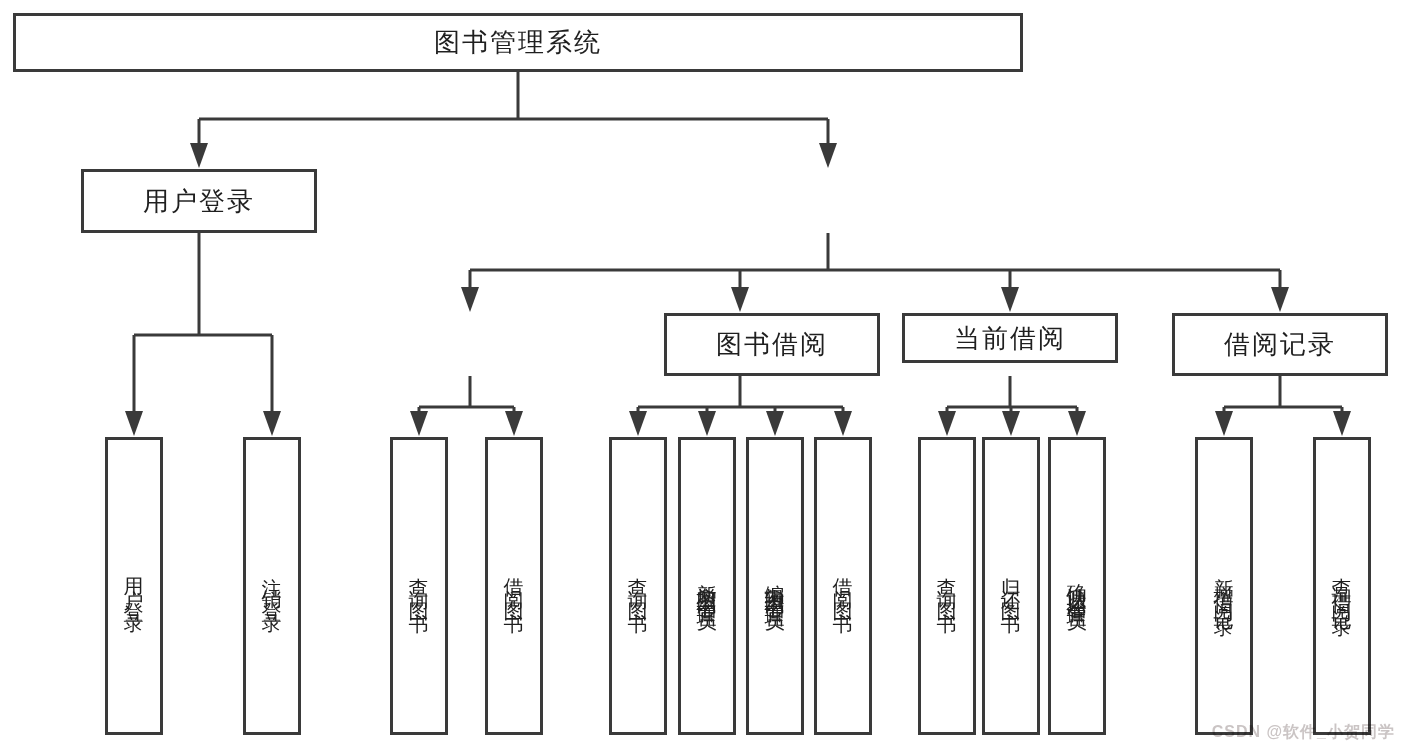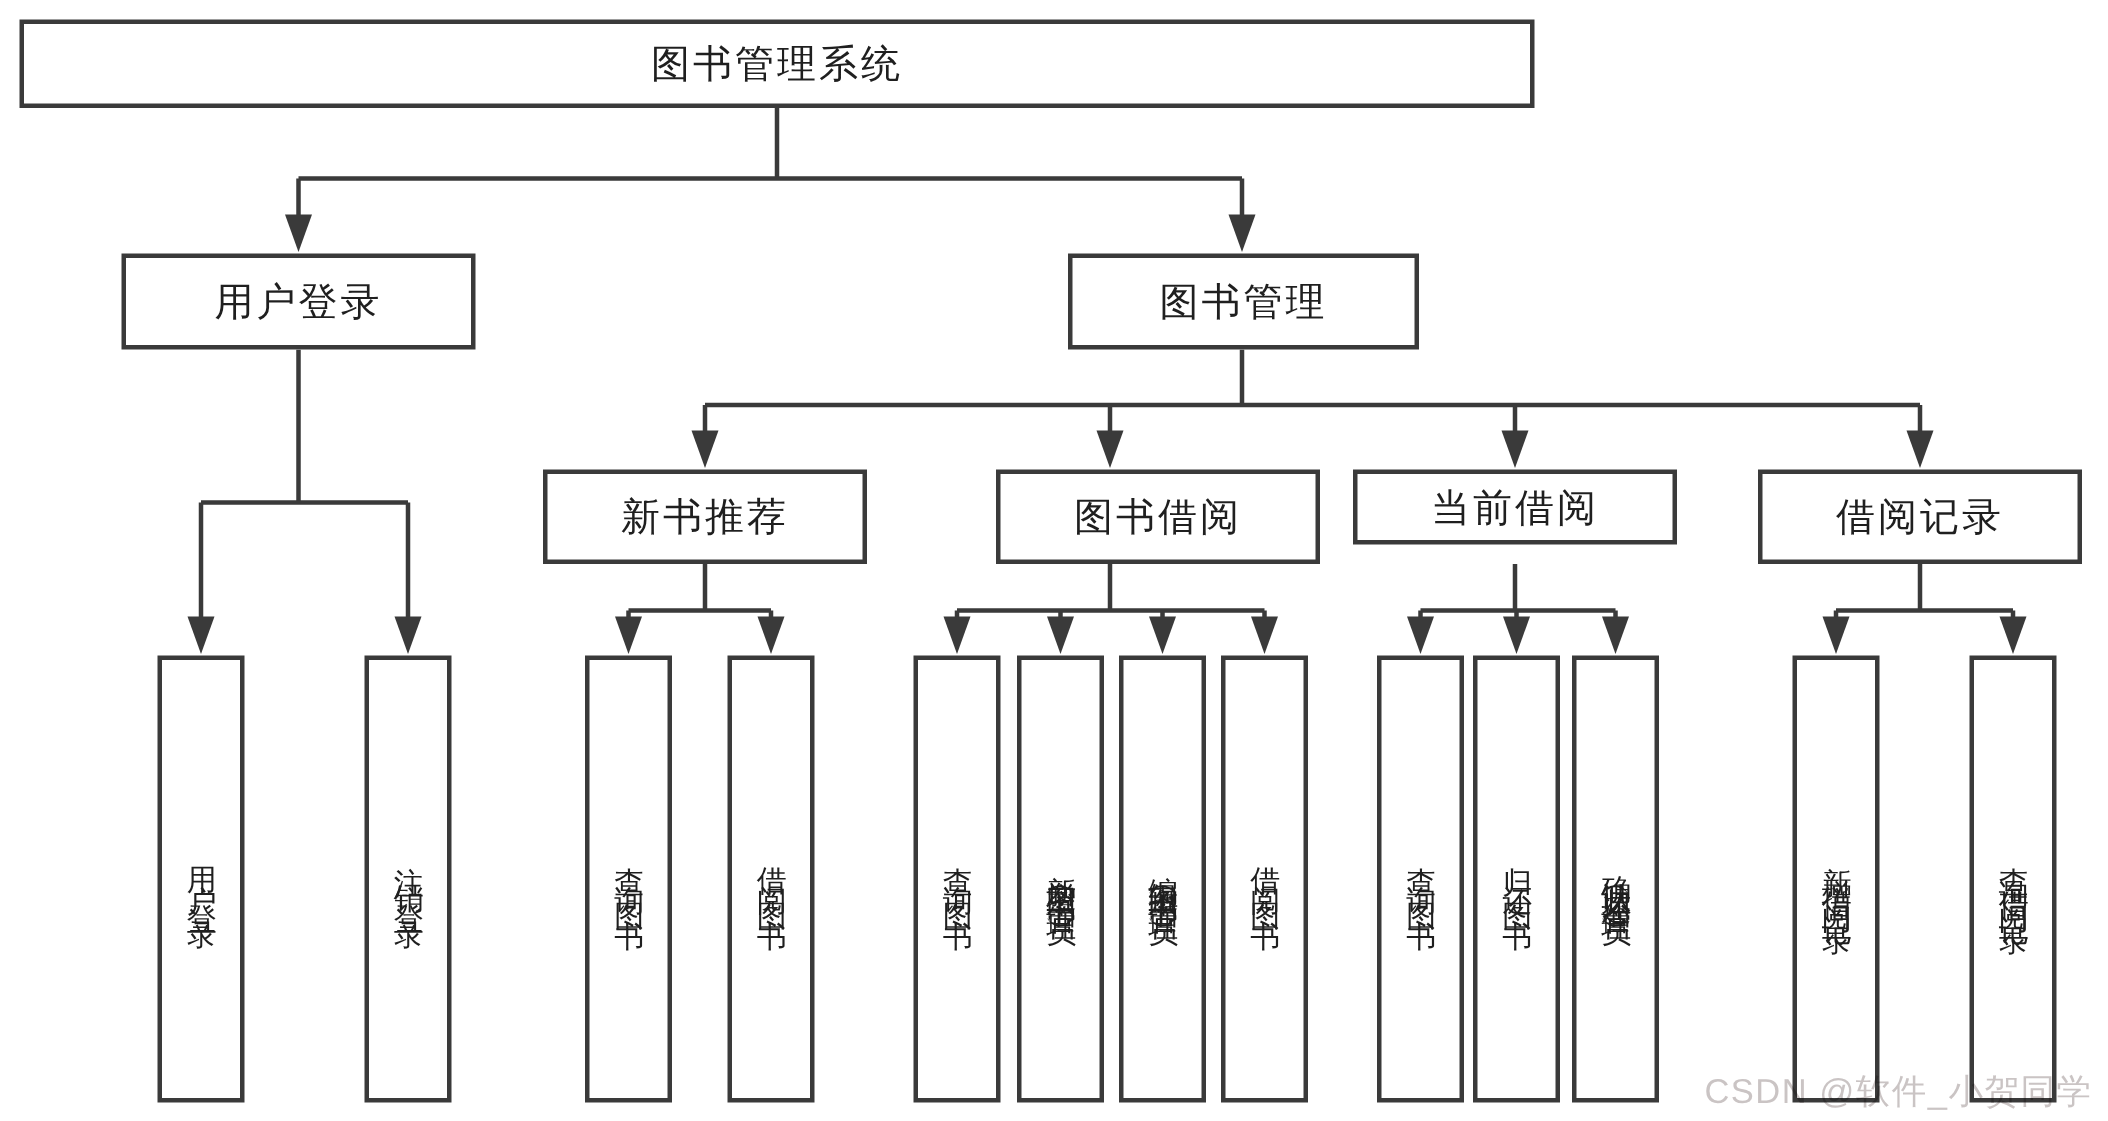--- a/index.html
+++ b/index.html
@@ -53,25 +53,26 @@
   .n-c0 { left: 609px; }  .n-c1 { left: 678px; }
   .n-c2 { left: 746px; }  .n-c3 { left: 814px; }
   .n-d0 { left: 918px; }  .n-d1 { left: 982px; }
   .n-d2 { left: 1048px; }
   .n-e0 { left: 1195px; } .n-e1 { left: 1313px; }
 
   .watermark {
     position: absolute;
     right: 10px;
     bottom: 4px;
-    font-size: 23px;
+    font-size: 16px;
     color: rgba(158, 148, 148, 0.55);
     mix-blend-mode: multiply;
     letter-spacing: 1px;
     white-space: nowrap;
+    font-weight: bold;
   }
 </style>
 </head>
 <body>
 
 <div class="canvas">
 
   <svg class="connectors" viewBox="0 0 1405 747" xmlns="http://www.w3.org/2000/svg">
     <g stroke="#3a3a3a" stroke-width="3" fill="none">
       <path d="M518 72V119 M199 119H828 M199 119V146 M828 119V146
@@ -105,27 +106,21 @@
     </g>
   </svg>
 
   <div class="box h n-root">
     <span>图书管理系统</span>
   </div>
 
   <div class="box h n-l2a">
     <span>用户登录</span>
   </div>
-  <div class="box h n-l2b">
-    <span>图书管理</span>
-  </div>
 
-  <div class="box h n-l3a">
-    <span>新书推荐</span>
-  </div>
   <div class="box h n-l3b">
     <span>图书借阅</span>
   </div>
   <div class="box h n-l3c">
     <span>当前借阅</span>
   </div>
   <div class="box h n-l3d">
     <span>借阅记录</span>
   </div>
 

